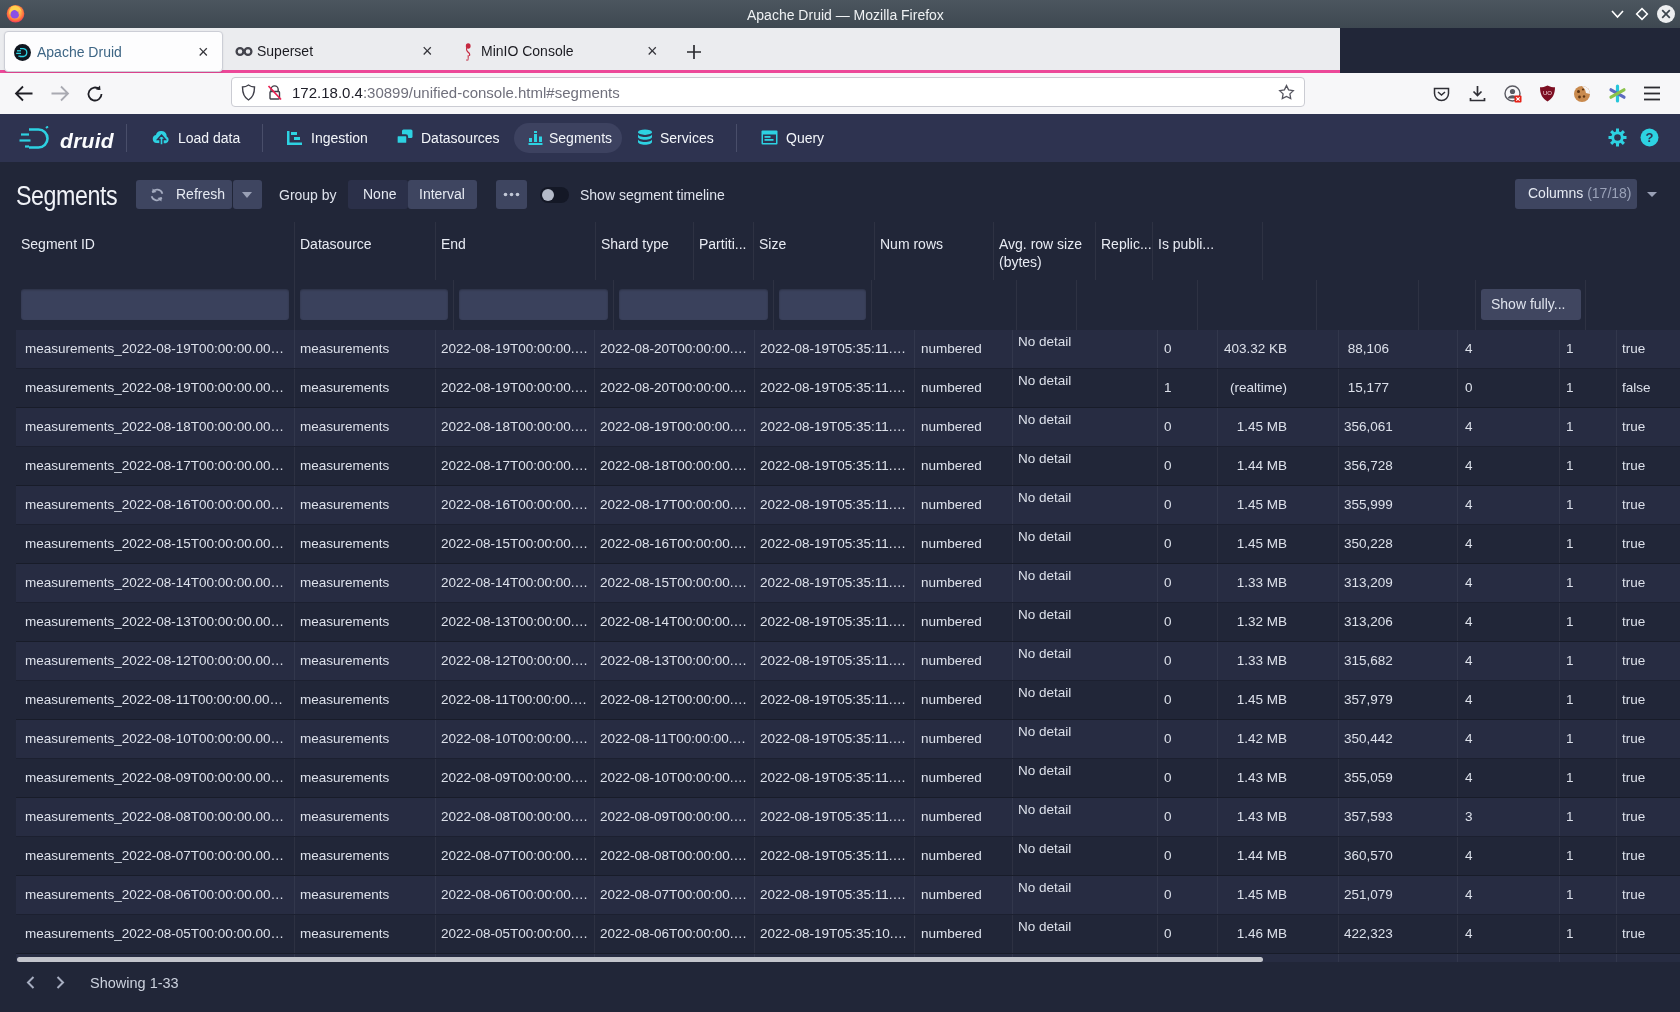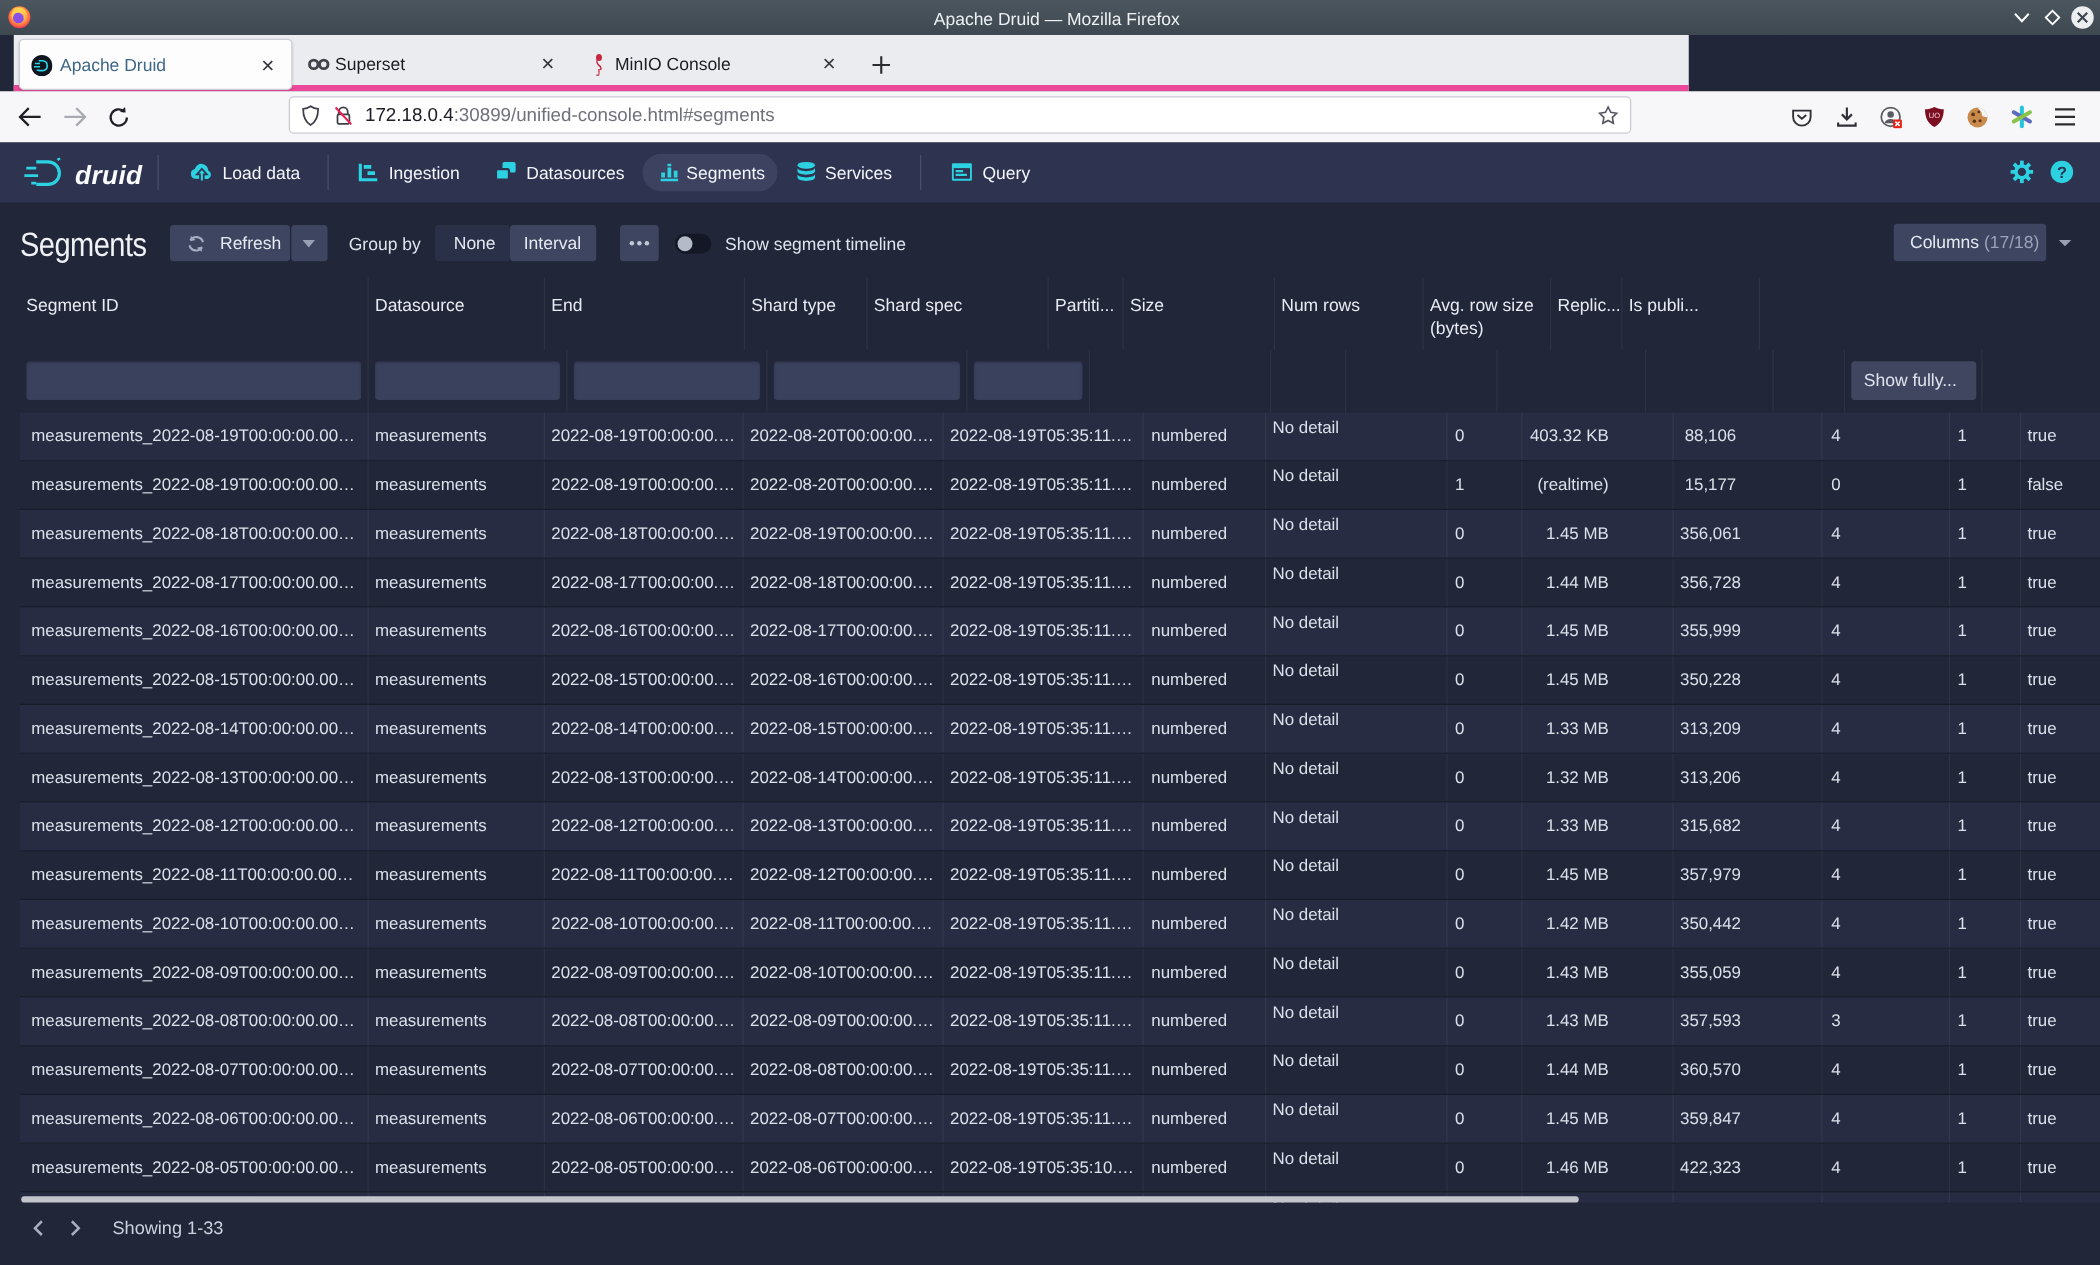--- a/index.html
+++ b/index.html
@@ -1,20 +1,20 @@
 <!DOCTYPE html>
 <html><head><meta charset="utf-8"><title>Apache Druid</title>
 <style>
 *{margin:0;padding:0;box-sizing:border-box}
 html,body{width:1680px;height:1012px;overflow:hidden;background:#212638;font-family:"Liberation Sans",sans-serif;-webkit-font-smoothing:antialiased}
 .abs{position:absolute}
 
 #titlebar{position:absolute;left:0;top:0;width:1680px;height:28px;background:linear-gradient(#4c565f,#3e4851)}
 #wintitle{position:absolute;left:747px;top:7px;font-size:14px;color:#eef1f3}
-#tabstrip{position:absolute;left:11px;top:28px;width:1340px;height:45px;background:#ebecef;border-bottom:5px solid #ec4899}
+#tabstrip{position:absolute;left:0;top:28px;width:1340px;height:45px;background:#ebecef;border-bottom:3px solid #ec4899}
 .tab{position:absolute;top:3px;height:41px;font-size:14px;color:#1b1b21}
 #tab1{left:4px;width:219px;background:#fdfdfe;border:1px solid #ccced6;border-radius:4px;box-shadow:0 1px 2px rgba(0,0,0,.1)}
 .tabtitle{position:absolute;top:12px;white-space:nowrap}
 .tabx{position:absolute;top:10px;font-size:18px;color:#36363c;font-weight:400}
 #toolbar{position:absolute;left:0;top:73px;width:1680px;height:41px;background:#f7f7f9}
 #urlbar{position:absolute;left:231px;top:4px;width:1074px;height:30px;background:#ffffff;border:1px solid #cbccd3;border-radius:4px}
 .urltext{position:absolute;left:292px;top:11px;font-size:15px;color:#20202a;white-space:nowrap}
 .urltext span{color:#70707c}
 
 #dnav{position:absolute;left:0;top:114px;width:1680px;height:48px;background:#2e3350}
@@ -293,21 +293,20 @@
   <div class="lbl" style="left:13px">Columns <span style="color:#9aa2b8">(17/18)</span></div>
   <div class="abs" style="left:132px;top:13px;width:0;height:0;border-left:5px solid transparent;border-right:5px solid transparent;border-top:5.5px solid #99a0b5"></div>
 </div>
 
 <div id="table">
   <div class="hrow">
     <div class="th" style="width:279px">Segment ID</div>
     <div class="th" style="width:141px">Datasource</div>
     <div class="th" style="width:160px">End</div>
     <div class="th" style="width:98px">Shard type</div>
-    <div class="th" style="width:145px">Shard spec</div>
     <div class="th" style="width:60px">Partiti...</div>
     <div class="th" style="width:121px">Size</div>
     <div class="th" style="width:119px">Num rows</div>
     <div class="th" style="width:102px">Avg. row size (bytes)</div>
     <div class="th" style="width:57px">Replic...</div>
     <div class="th" style="width:110px">Is publi...</div>
   </div>
   <div class="frow">
     <div class="fc" style="width:279px">
         <div class="finput"></div>
@@ -549,21 +548,21 @@
 <div class="tr odd">
 <div class="td" style="width:279px;padding-left:9px">measurements_2022-08-06T00:00:00.000Z_2022-08-07T00:00:00.000Z_2022-08-19T05:35:11.922Z</div>
 <div class="td" style="width:141px">measurements</div>
 <div class="td" style="width:159px">2022-08-06T00:00:00.000Z</div>
 <div class="td" style="width:160px">2022-08-07T00:00:00.000Z</div>
 <div class="td" style="width:160px">2022-08-19T05:35:11.041Z</div>
 <div class="td" style="width:98px;padding-left:6px">numbered</div>
 <div class="td top" style="width:145px">No detail</div>
 <div class="td" style="width:60px;padding-left:6px">0</div>
 <div class="td num" style="width:121px;padding-right:51px">1.45 MB</div>
-<div class="td num" style="width:119px;padding-right:68px">359,847</div>
+<div class="td num" style="width:119px;padding-right:68px">251,079</div>
 <div class="td" style="width:102px;padding-left:7px">4</div>
 <div class="td" style="width:57px;padding-left:6px">1</div>
 <div class="td" style="width:110px">true</div>
 </div>
 <div class="tr">
 <div class="td" style="width:279px;padding-left:9px">measurements_2022-08-05T00:00:00.000Z_2022-08-06T00:00:00.000Z_2022-08-19T05:35:11.922Z</div>
 <div class="td" style="width:141px">measurements</div>
 <div class="td" style="width:159px">2022-08-05T00:00:00.000Z</div>
 <div class="td" style="width:160px">2022-08-06T00:00:00.000Z</div>
 <div class="td" style="width:160px">2022-08-19T05:35:10.948Z</div>

